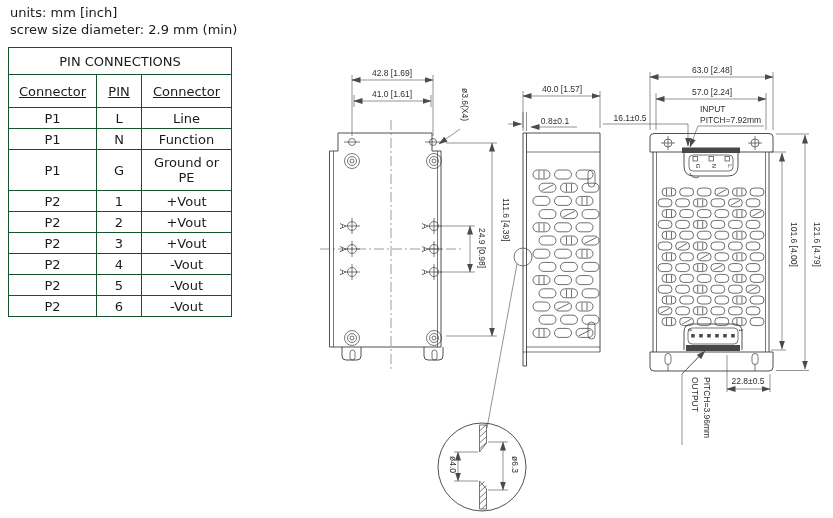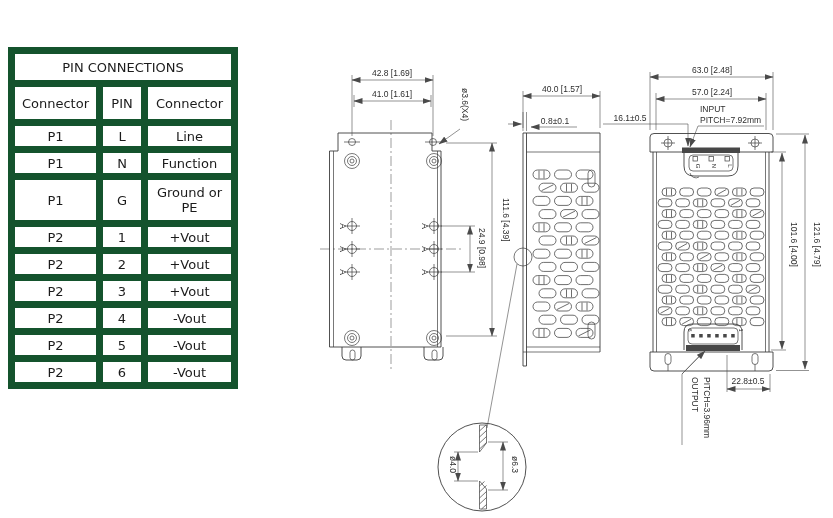--- a/index.html
+++ b/index.html
@@ -2,41 +2,45 @@
 <html><head>
 <meta charset="utf-8">
 <style>
   html,body{margin:0;padding:0;background:#fff;}
   #page{position:relative;width:833px;height:518px;background:#fff;overflow:hidden;
         font-family:"DejaVu Sans",sans-serif;}
   .notes{position:absolute;left:10px;top:4px;font-size:13px;color:#1b1b1b;line-height:17px;}
   table.pin-table{position:absolute;left:8px;top:47px;width:223px;border-collapse:collapse;
         font-family:"DejaVu Sans",sans-serif;font-size:13px;color:#1b1b1b;text-align:center;
         table-layout:fixed;}
-  table.pin-table th,table.pin-table td{border:7px solid #14532d;font-weight:normal;padding:0 2px;}
+  table.pin-table th,table.pin-table td{border:1px solid #14532d;font-weight:normal;padding:0 2px;}
   tr.row-title th{height:26px;}
-  tr.row-head th{height:32px;}
+  tr.row-head th{height:32px;text-decoration:underline;}
   tr.row-std td{height:20px;}
   tr.row-tall td{height:40px;}
   svg text{font-family:"Liberation Sans",sans-serif;font-size:8.5px;fill:#2e2e2e;}
   svg text.tc{text-anchor:middle;}
   svg text.tp{font-size:6px;text-anchor:middle;}
   svg text.tt{font-size:5.5px;text-anchor:middle;}
   .ln{fill:none;stroke:#3d3d3d;stroke-width:.9;}
   .lt{fill:none;stroke:#3d3d3d;stroke-width:.7;}
   .dim{fill:none;stroke:#4a4a4a;stroke-width:.6;}
   .cl{fill:none;stroke:#5a5a5a;stroke-width:.6;stroke-dasharray:10 3 2 3;}
   .bar{fill:#474747;stroke:none;}
   #vents-side,#vents-top{fill:none;stroke:#3d3d3d;stroke-width:.75;}
 </style>
 </head>
 <body>
 
 <div id="page">
 
+  <div class="notes">
+    <div>units: mm [inch]</div>
+    <div>screw size diameter: 2.9 mm (min)</div>
+  </div>
 
   <table class="pin-table">
     <colgroup>
         <col style="width:88px">
         <col style="width:45px">
         <col style="width:90px">
       </colgroup>
     <tbody>
         <tr class="row-title">
           <th colspan="3">PIN CONNECTIONS</th>

